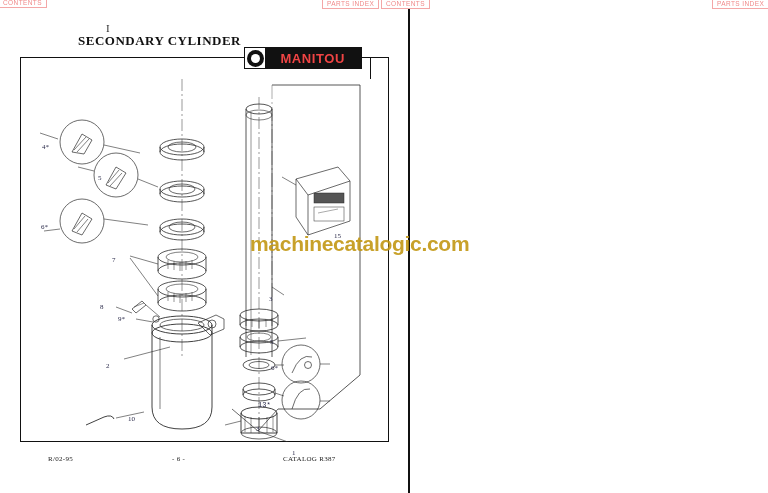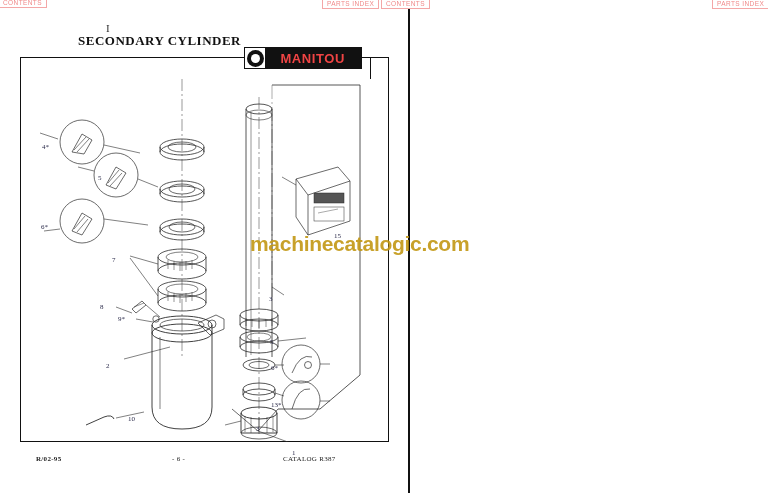--- a/index.html
+++ b/index.html
@@ -122,21 +122,21 @@
     letter-spacing: -.3px;
     margin-left: 6px;
   }
 
   
   .footer-row {
     position: absolute; bottom: 30px;
     font-size: 7px; color: #222;
     letter-spacing: .3px; white-space: nowrap;
   }
-  #foot-l-rev  { left: 36px; font-weight: bold; }
+  #foot-l-rev  { left: 48px; }
   #foot-l-page { left: 172px; }
   #foot-l-cat  { left: 283px; margin-top: 48px; }
 </style>
 </head>
 <body>
 
 <div class="page" id="page-left">
 
   <div class="caret">I</div>
   <div class="sheet-title">SECONDARY CYLINDER</div>
@@ -303,21 +303,21 @@
 <div class="callout" style="left: 42px; top: 143px;">4*</div>
     <div class="callout" style="left: 98px; top: 174px;">5</div>
     <div class="callout" style="left: 41px; top: 223px;">6*</div>
     <div class="callout" style="left: 112px; top: 256px;">7</div>
     <div class="callout" style="left: 100px; top: 303px;">8</div>
     <div class="callout" style="left: 118px; top: 315px;">9*</div>
     <div class="callout" style="left: 106px; top: 362px;">2</div>
     <div class="callout" style="left: 104px; top: 415px; margin-left: 24px;">10</div>
     <div class="callout" style="left: 270px; top: 338px;">5</div>
     <div class="callout" style="left: 271px; top: 364px;">6*</div>
-    <div class="callout" style="left: 271px; top: 401px;">13*</div>
+    <div class="callout" style="left: 258px; top: 401px; font-family: Liberation Mono, monospace;">13*</div>
     <div class="callout" style="left: 256px; top: 425px;">3</div>
     <div class="callout" style="left: 294px; top: 232px; margin-left: 40px;">15</div>
     <div class="callout" style="left: 269px; top: 295px;">3</div>
     <div class="callout" style="left: 292px; top: 449px;">1</div>
   </div>
 
 <div class="page-divider"></div>
 <div class="page-divider-thin"></div>
 
 <div class="page" id="page-right">

